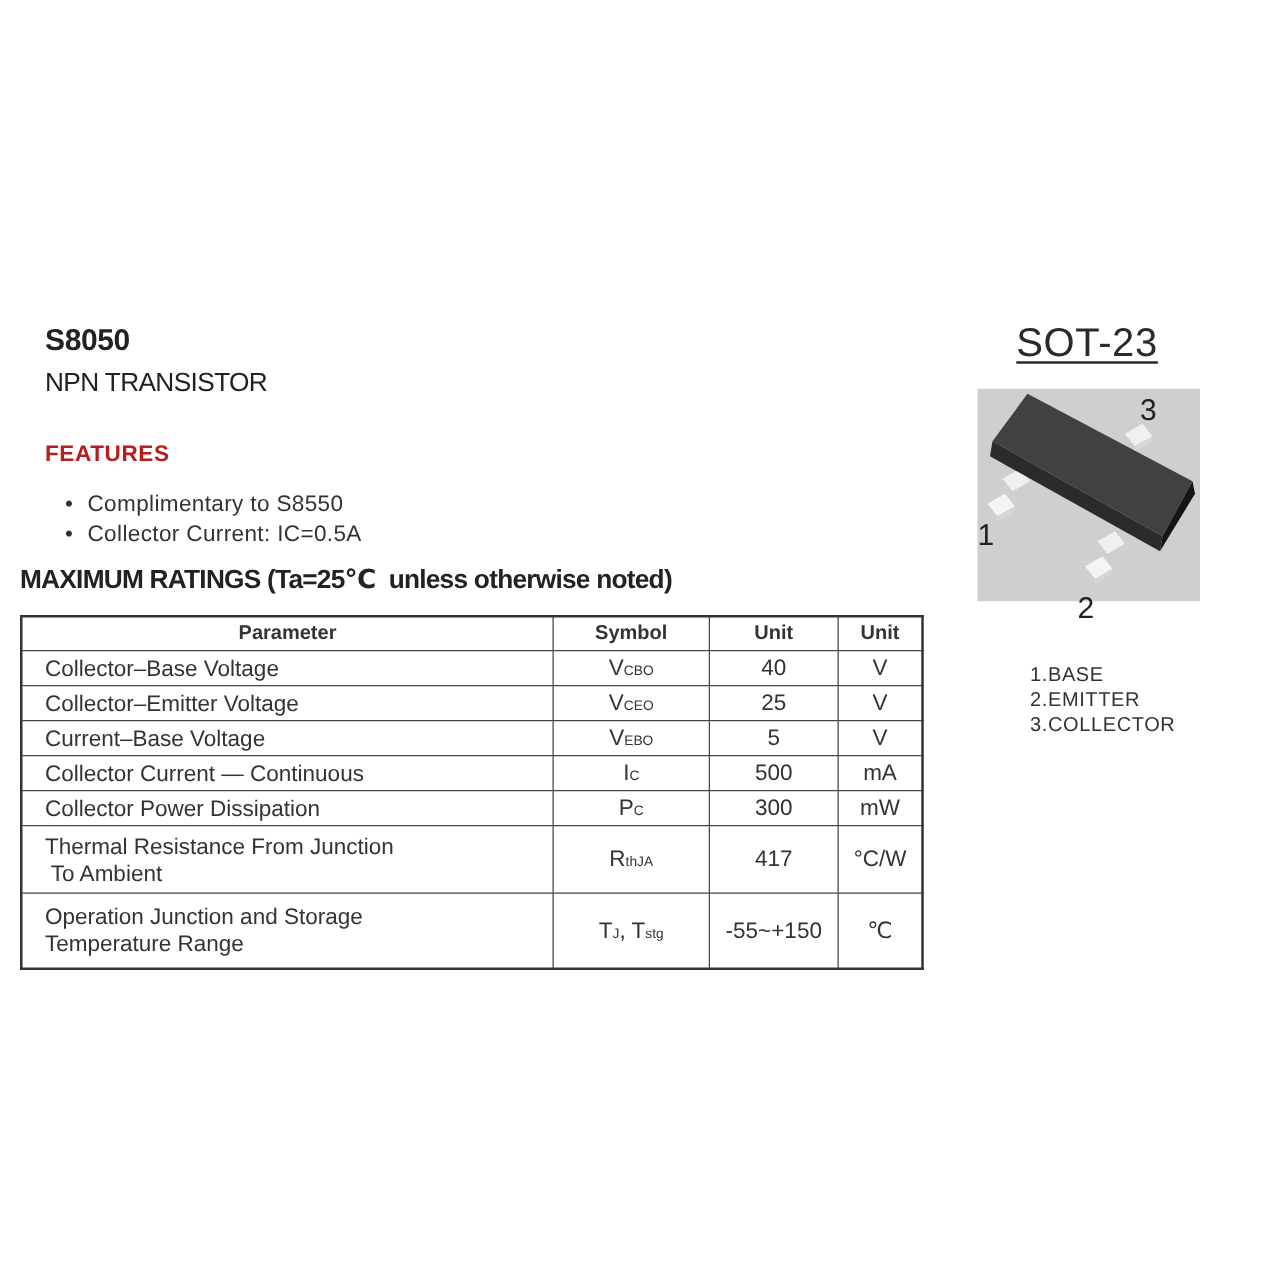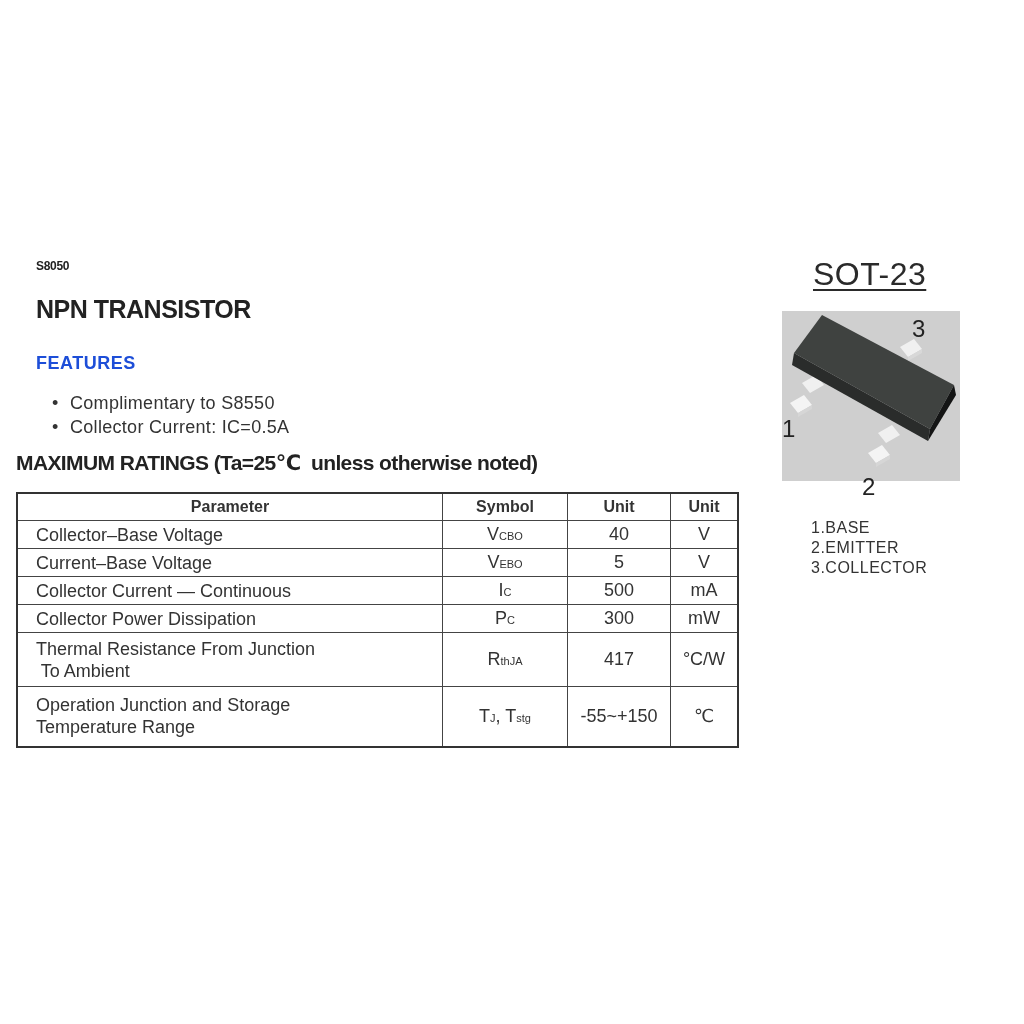--- a/index.html
+++ b/index.html
@@ -1,21 +1,21 @@
 <!DOCTYPE html>
 <html><head>
   <meta charset="utf-8">
   <style>
     html, body { margin: 0; padding: 0; background: #ffffff; }
     body { width: 1024px; height: 1024px; position: relative; overflow: hidden;
            font-family: "Liberation Sans", "DejaVu Sans", sans-serif; color: #2a2a2a; }
     .abs { position: absolute; }
-    .part-no { left: 36px; top: 259px; font-size: 12px; font-weight: bold; color: #222; letter-spacing: -0.3px; }
-    .part-type { left: 36px; top: 295px; font-size: 25px; font-weight: bold; color: #222; letter-spacing: -0.5px; }
-    .features-h { left: 36px; top: 353px; font-size: 18px; font-weight: bold; color: #1d4ed8; letter-spacing: 0.5px; }
+    .part-no { left: 36px; top: 259px; font-size: 24px; font-weight: bold; color: #222; letter-spacing: -0.3px; }
+    .part-type { left: 36px; top: 295px; font-size: 21px; font-weight: normal; color: #222; letter-spacing: -0.5px; }
+    .features-h { left: 36px; top: 353px; font-size: 18px; font-weight: bold; color: #b91c1c; letter-spacing: 0.5px; }
     .feat-list { left: 36px; top: 375px; font-size: 18px; color: #333; line-height: 24px; margin: 16px; padding: 0; list-style: none; letter-spacing: 0.3px; }
     .feat-list li::before { content: "\2022"; display: inline-block; width: 18px; }
     .ratings-h { left: 16px; top: 451px; font-size: 21px; font-weight: bold; color: #222; letter-spacing: -0.6px; white-space: pre; }
 
     table.ratings { position: absolute; left: 16px; top: 492px; border-collapse: collapse;
                     border: 2px solid #333; font-size: 18px; color: #333; }
     table.ratings td, table.ratings th { border: 1.5px solid #444; padding: 0; }
     table.ratings th { font-weight: bold; font-size: 16px; height: 26px; }
     table.ratings td.param { text-align: left; padding-left: 18px; line-height: 22px; }
     table.ratings td.c { text-align: center; }
@@ -25,21 +25,21 @@
     .col-unit { width: 66px; margin-top: 36px; }
     .row-1 { height: 28px; }
     .row-2 { height: 54px; }
     .row-3 { height: 60px; }
     .sym-main { font-size: 18px; }
     .sym-sub { font-size: 11px; }
 
     .pkg-title { left: 813px; top: 256px; font-size: 32px; color: #2a2a2a; text-decoration: underline; text-underline-offset: 4px; text-decoration-thickness: 2px; letter-spacing: 0.5px; text-align: right; }
     .pkg-img { left: 782px; top: 311px; width: 178px; height: 170px; background: #cfcfcf; }
     .pin-label { font-size: 24px; color: #222; }
-    .pin-list { left: 807px; top: 514px; font-size: 16px; color: #333; line-height: 20px; margin: 4px; padding: 0; list-style: none; letter-spacing: 0.5px; }
+    .pin-list { left: 807px; top: 514px; font-size: 16px; color: #333; line-height: 20px; margin: 17px; padding: 0; list-style: none; letter-spacing: 0.5px; }
   </style>
 </head>
 <body>
 
 <div class="abs part-no">S8050</div>
 <div class="abs part-type">NPN TRANSISTOR</div>
 
 <div class="abs features-h">FEATURES</div>
 <ul class="abs feat-list">
   <li>Complimentary to S8550</li>
@@ -53,20 +53,26 @@
       <tr>
     <th class="col-param">Parameter</th>
     <th class="col-sym">Symbol</th>
     <th class="col-val">Unit</th>
     <th class="col-unit">Unit</th>
   </tr>
   <tr class="row-1">
     <td class="param">Collector–Base Voltage</td>
     <td class="c"><span class="sym-main">V</span><span class="sym-sub">CBO</span></td>
     <td class="c">40</td>
+    <td class="c">V</td>
+  </tr>
+  <tr class="row-1">
+    <td class="param">Collector–Emitter Voltage</td>
+    <td class="c"><span class="sym-main">V</span><span class="sym-sub">CEO</span></td>
+    <td class="c">25</td>
     <td class="c">V</td>
   </tr>
   <tr class="row-1">
     <td class="param">Current–Base Voltage</td>
     <td class="c"><span class="sym-main">V</span><span class="sym-sub">EBO</span></td>
     <td class="c">5</td>
     <td class="c">V</td>
   </tr>
   <tr class="row-1">
     <td class="param">Collector Current — Continuous</td>

